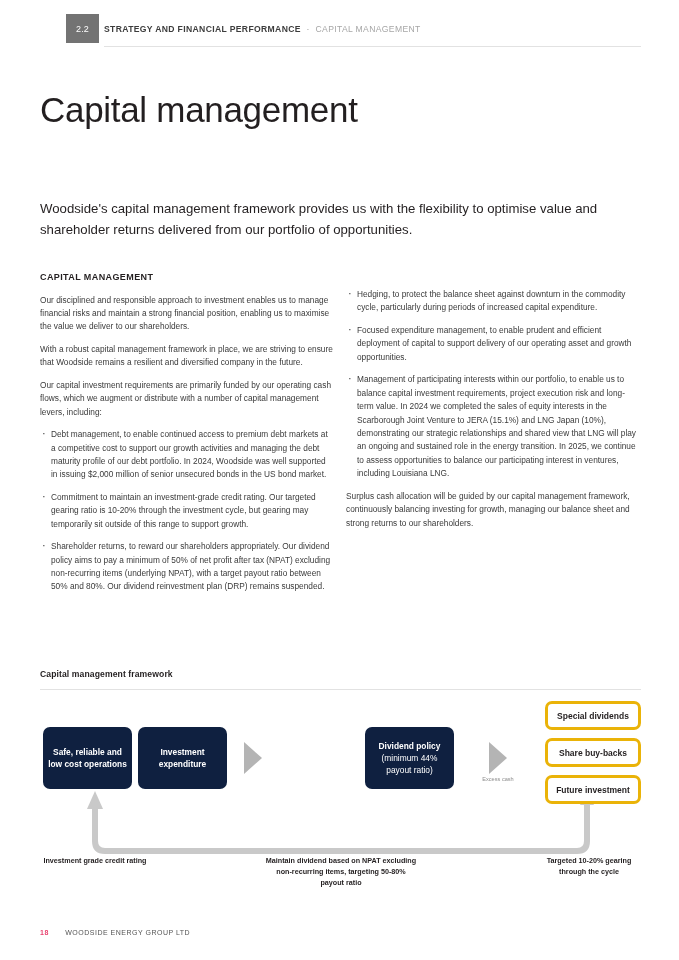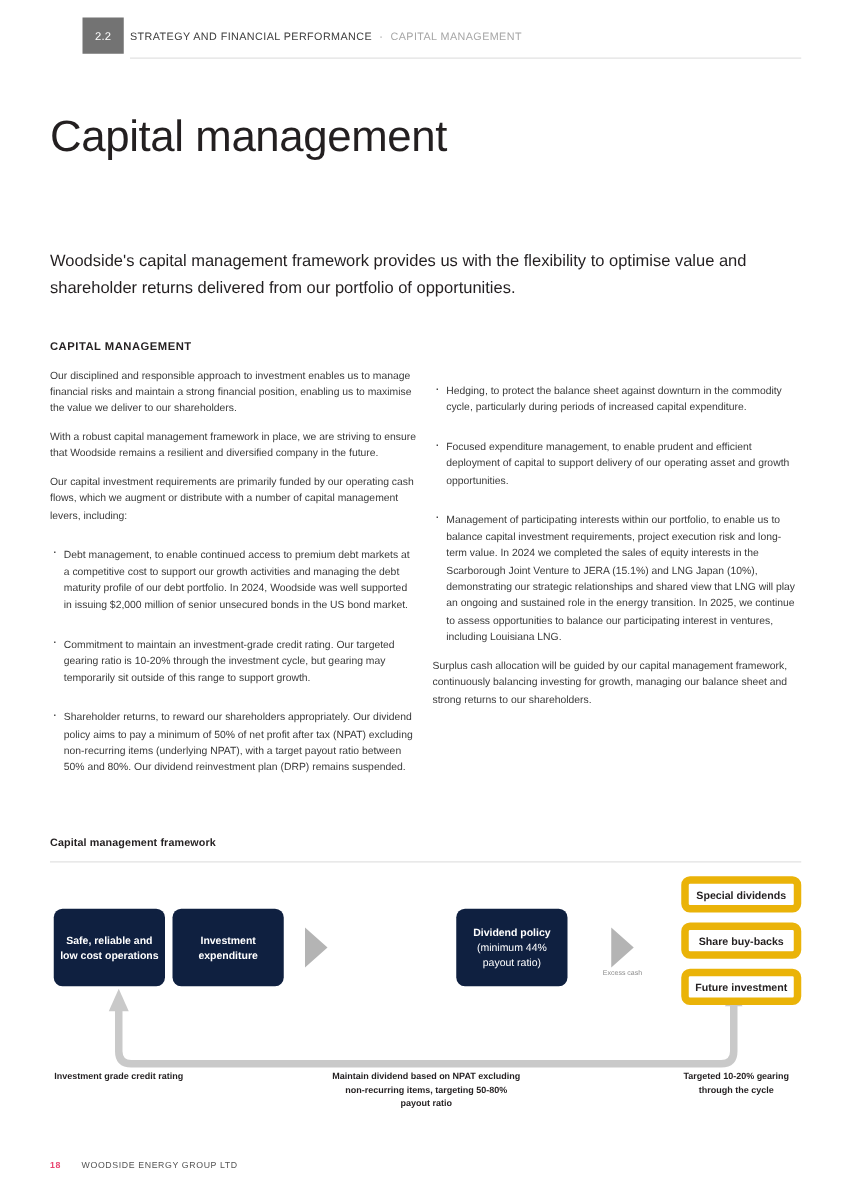--- a/index.html
+++ b/index.html
@@ -43,21 +43,21 @@
   .header-crumbs {
     position: absolute;
     left: 104px;
     top: 24px;
     font-size: 8.6px;
     letter-spacing: 0.35px;
     white-space: nowrap;
   }
   .crumb-primary {
     color: #3c3c3c;
-    font-weight: normal;
+    font-weight: bold;
     margin-top: 18px;
   }
   .crumb-sep {
     color: #9a9a9a;
     padding: 0 3px;
   }
   .crumb-secondary {
     color: #a6a6a6;
   }
   .header-rule {
@@ -117,21 +117,20 @@
   }
   .col ul {
     margin: 0;
     padding: 0;
     list-style: none;
   }
   .col li {
     position: relative;
     padding-left: 11px;
     margin-bottom: 9px;
-    margin-top: 18px;
   }
   .col li::before {
     content: "\00B7";
     position: absolute;
     left: 2px;
     top: -1px;
     color: #3a3a3a;
     font-size: 11px;
     line-height: 1.25;
   }
@@ -178,21 +177,21 @@
     padding: 0 5px;
     box-sizing: border-box;
   }
   .navy-box .sub {
     font-weight: normal;
   }
 
   .white-box {
     position: absolute;
     background: #ffffff;
-    border: 6px solid #eab308;
+    border: 3px solid #eab308;
     border-radius: 7px;
     color: #231f20;
     font-size: 8.5px;
     font-weight: bold;
     text-align: center;
     display: flex;
     align-items: center;
     justify-content: center;
     box-sizing: border-box;
   }

